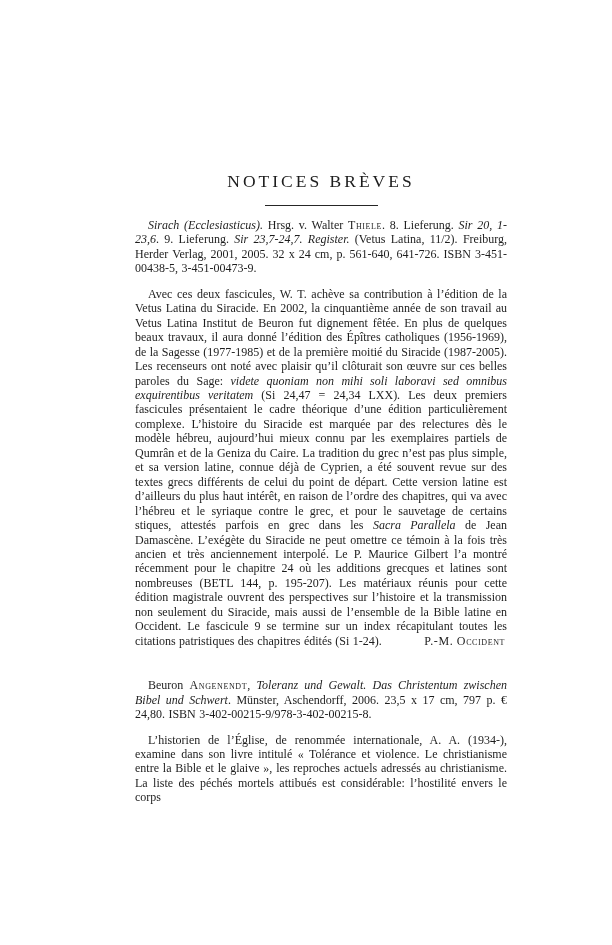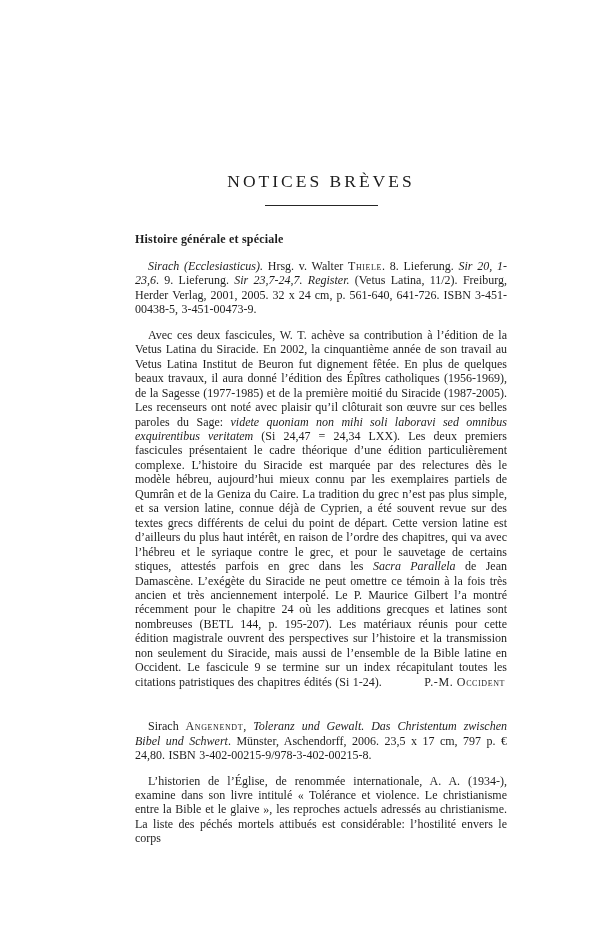--- a/index.html
+++ b/index.html
@@ -61,29 +61,28 @@
 </head>
 <body>
 
 <div class="page">
 
   <header>
     <h1 class="title">NOTICES BRÈVES</h1>
     <div class="title-rule"></div>
   </header>
 
-  <h2 class="section-heading">Histoire générale et spéciale</h2>
 
   <section>
     <p class="para biblio"><span class="i">Sirach (Ecclesiasticus).</span><span> Hrsg. v. Walter </span><span class="sc">Thiele</span><span>. 8. Lieferung. </span><span class="i">Sir 20, 1-23,6</span><span>. 9. Lieferung. </span><span class="i">Sir 23,7-24,7. Register.</span><span> (Vetus Latina, 11/2). Freiburg, Herder Verlag, 2001, 2005. 32 x 24 cm, p. 561-640, 641-726. ISBN 3-451-00438-5, 3-451-00473-9.</span></p>
 
     <p class="para review"><span>Avec ces deux fascicules, W. T. achève sa contribution à l’édition de la Vetus Latina du Siracide. En 2002, la cinquantième année de son travail au Vetus Latina Institut de Beuron fut dignement fêtée. En plus de quelques beaux travaux, il aura donné l’édition des Épîtres catholiques (1956-1969), de la Sagesse (1977-1985) et de la première moitié du Siracide (1987-2005). Les recenseurs ont noté avec plaisir qu’il clôturait son œuvre sur ces belles paroles du Sage: </span><span class="i">videte quoniam non mihi soli laboravi sed omnibus exquirentibus veritatem</span><span> (Si 24,47 = 24,34 LXX). Les deux premiers fascicules présentaient le cadre théorique d’une édition particulièrement complexe. L’histoire du Siracide est marquée par des relectures dès le modèle hébreu, aujourd’hui mieux connu par les exemplaires partiels de Qumrân et de la Geniza du Caire. La tradition du grec n’est pas plus simple, et sa version latine, connue déjà de Cyprien, a été souvent revue sur des textes grecs différents de celui du point de départ. Cette version latine est d’ailleurs du plus haut intérêt, en raison de l’ordre des chapitres, qui va avec l’hébreu et le syriaque contre le grec, et pour le sauvetage de certains stiques, attestés parfois en grec dans les </span><span class="i">Sacra Parallela</span><span> de Jean Damascène. L’exégète du Siracide ne peut omettre ce témoin à la fois très ancien et très anciennement interpolé. Le P. Maurice Gilbert l’a montré récemment pour le chapitre 24 où les additions grecques et latines sont nombreuses (BETL 144, p. 195-207). Les matériaux réunis pour cette édition magistrale ouvrent des perspectives sur l’histoire et la transmission non seulement du Siracide, mais aussi de l’ensemble de la Bible latine en Occident. Le fascicule 9 se termine sur un index récapitulant toutes les citations patristiques des chapitres édités (Si 1-24).</span></p>
 
     <p class="signature"><span class="sc">P.-M. Occident</span></p>
   </section>
 
   <section class="notice2">
-    <p class="para biblio"><span>Sirach </span><span class="sc">Angenendt</span><span>, </span><span class="i">Toleranz und Gewalt. Das Christentum zwischen Bibel und Schwert</span><span>. Münster, Aschendorff, 2006. 23,5 x 17 cm, 797 p. € 24,80. ISBN 3-402-00215-9/978-3-402-00215-8.</span></p>
+    <p class="para biblio"><span>Beuron </span><span class="sc">Angenendt</span><span>, </span><span class="i">Toleranz und Gewalt. Das Christentum zwischen Bibel und Schwert</span><span>. Münster, Aschendorff, 2006. 23,5 x 17 cm, 797 p. € 24,80. ISBN 3-402-00215-9/978-3-402-00215-8.</span></p>
 
     <p class="para review"><span>L’historien de l’Église, de renommée internationale, A. A. (1934-), examine dans son livre intitulé « Tolérance et violence. Le christianisme entre la Bible et le glaive », les reproches actuels adressés au christianisme. La liste des péchés mortels attibués est considérable: l’hostilité envers le corps</span></p>
   </section>
 
 </div>
 
 </body></html>

